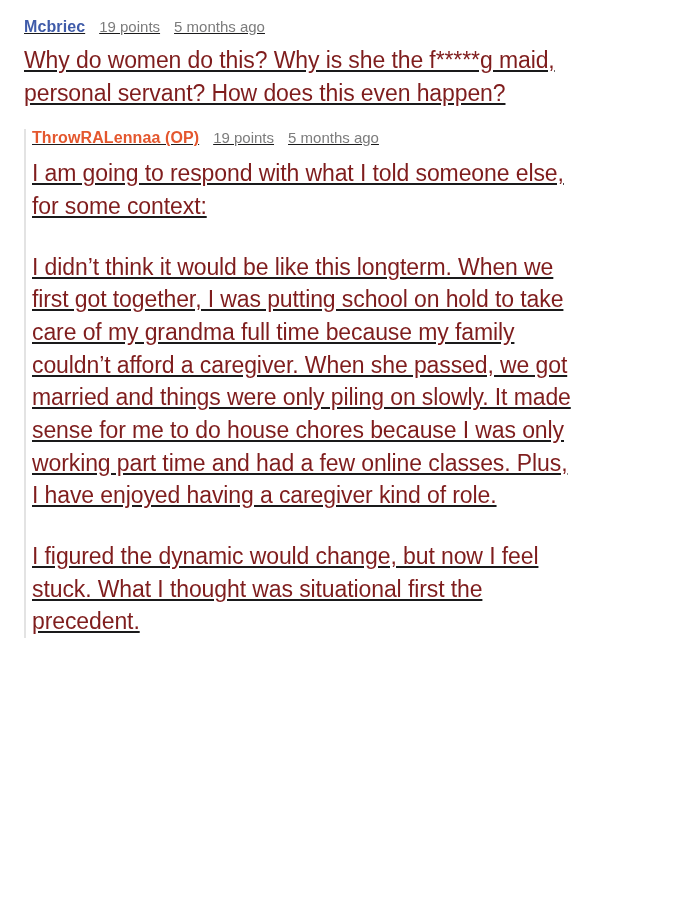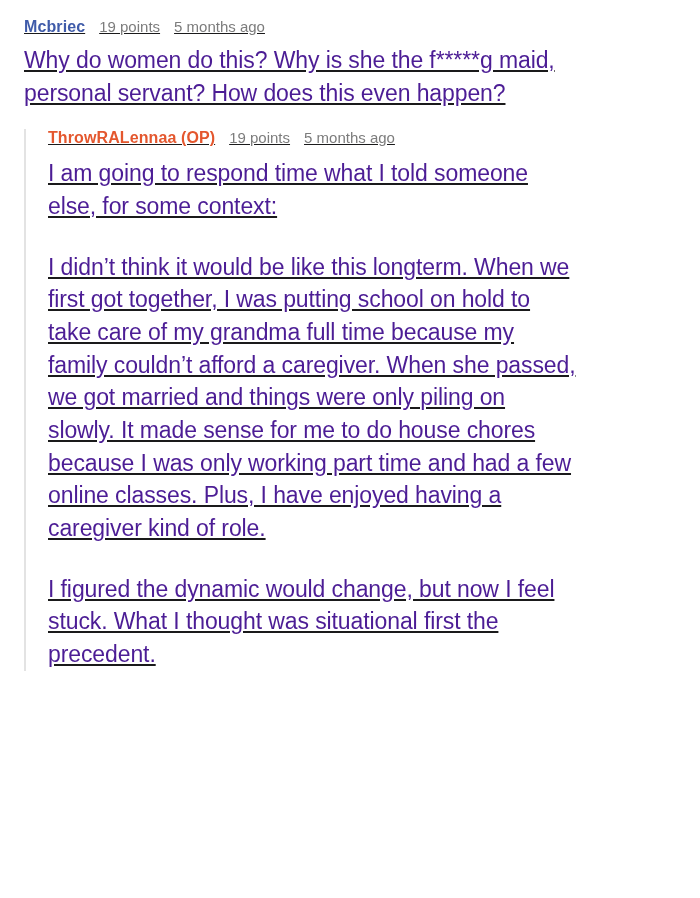--- a/index.html
+++ b/index.html
@@ -42,34 +42,34 @@
     color: #e4572e;
   }
   .points, .age {
     font-size: 15px;
     color: #7c7c7c;
     font-weight: normal;
   }
   .body {
     font-size: 23px;
     line-height: 1.42;
-    color: #4c1d95;
+    color: #7f1d1d;
     letter-spacing: -0.1px;
   }
   .body p {
     margin: 0;
   }
   .body p + p {
     margin-top: 28px;
   }
 
   
   .reply {
     margin-top: 20px;
-    padding-left: 22px;
+    padding-left: 6px;
     border-left: 2px solid #e3e3e3;
     position: relative;
   }
   .reply .meta {
     margin-left: 0;
     margin-bottom: 10px;
   }
   .reply .body {
     font-size: 23px;
   }
@@ -89,20 +89,20 @@
       <p>Why do women do this? Why is she the f*****g maid, personal servant? How does this even happen?</p>
     </div>
 
     <div class="reply">
       <div class="meta">
         <span class="author op">ThrowRALennaa (OP)</span>
         <span class="points">19 points</span>
         <span class="age">5 months ago</span>
       </div>
       <div class="body">
-        <p>I am going to respond time what I told someone else, for some context:</p>
+        <p>I am going to respond with what I told someone else, for some context:</p>
         <p>I didn’t think it would be like this longterm. When we first got together, I was putting school on hold to take care of my grandma full time because my family couldn’t afford a caregiver. When she passed, we got married and things were only piling on slowly. It made sense for me to do house chores because I was only working part time and had a few online classes. Plus, I have enjoyed having a caregiver kind of role.</p>
         <p>I figured the dynamic would change, but now I feel stuck. What I thought was situational first the precedent.</p>
       </div>
     </div>
   </div>
 
 </div>
 
 </body></html>

